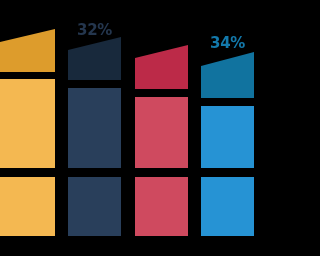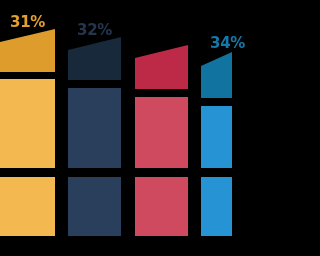--- a/index.html
+++ b/index.html
@@ -49,41 +49,40 @@
 <body>
 
 <div id="stage">
 
   <div class="column" style="left: 0px; width: 55px;">
     <svg class="seg-top" width="55" height="43" viewBox="0 0 55 43" preserveAspectRatio="none" style="top: 29px; left: 0px;">
       <polygon points="0,13 55,0 55,43 0,43" fill="#dd9c2c"></polygon>
     </svg>
     <div class="seg-rect" style="top: 79px; height: 89px; background: rgb(244, 184, 81);"></div>
     <div class="seg-rect" style="top: 177px; height: 59px; background: rgb(244, 184, 81);"></div>
-    <div class="pct-label" style="left: 10px; top: 15px; color: rgb(226, 160, 46);">31%</div>
   </div>
 
   <div class="column" style="left: 68px; width: 53px;">
     <svg class="seg-top" width="53" height="43" viewBox="0 0 53 43" preserveAspectRatio="none" style="top: 37px; left: 0px;">
       <polygon points="0,13 53,0 53,43 0,43" fill="#18293c"></polygon>
     </svg>
     <div class="seg-rect" style="top: 88px; height: 80px; background: rgb(41, 63, 91);"></div>
     <div class="seg-rect" style="top: 177px; height: 59px; background: rgb(41, 63, 91);"></div>
     <div class="pct-label" style="left: 9px; top: 23px; color: rgb(36, 54, 78); text-align: center;">32%</div>
   </div>
 
   <div class="column" style="left: 135px; width: 53px;">
     <svg class="seg-top" width="53" height="44" viewBox="0 0 53 44" preserveAspectRatio="none" style="top: 45px; left: 0px;">
       <polygon points="0,13 53,0 53,44 0,44" fill="#bc2a48"></polygon>
     </svg>
     <div class="seg-rect" style="top: 97px; height: 71px; background: rgb(207, 74, 95);"></div>
     <div class="seg-rect" style="top: 177px; height: 59px; background: rgb(207, 74, 95);"></div>
   </div>
 
-  <div class="column" style="left: 201px; width: 31px;">
+  <div class="column" style="left: 201px; width: 53px;">
     <svg class="seg-top" width="53" height="46" viewBox="0 0 53 46" preserveAspectRatio="none" style="top: 52px; left: 0px;">
       <polygon points="0,14 53,0 53,46 0,46" fill="#11739f"></polygon>
     </svg>
     <div class="seg-rect" style="top: 106px; height: 62px; background: rgb(38, 147, 212);"></div>
     <div class="seg-rect" style="top: 177px; height: 59px; background: rgb(38, 147, 212);"></div>
     <div class="pct-label" style="left: 9px; top: 36px; color: rgb(19, 121, 171);">34%</div>
   </div>
 
 </div>
 

